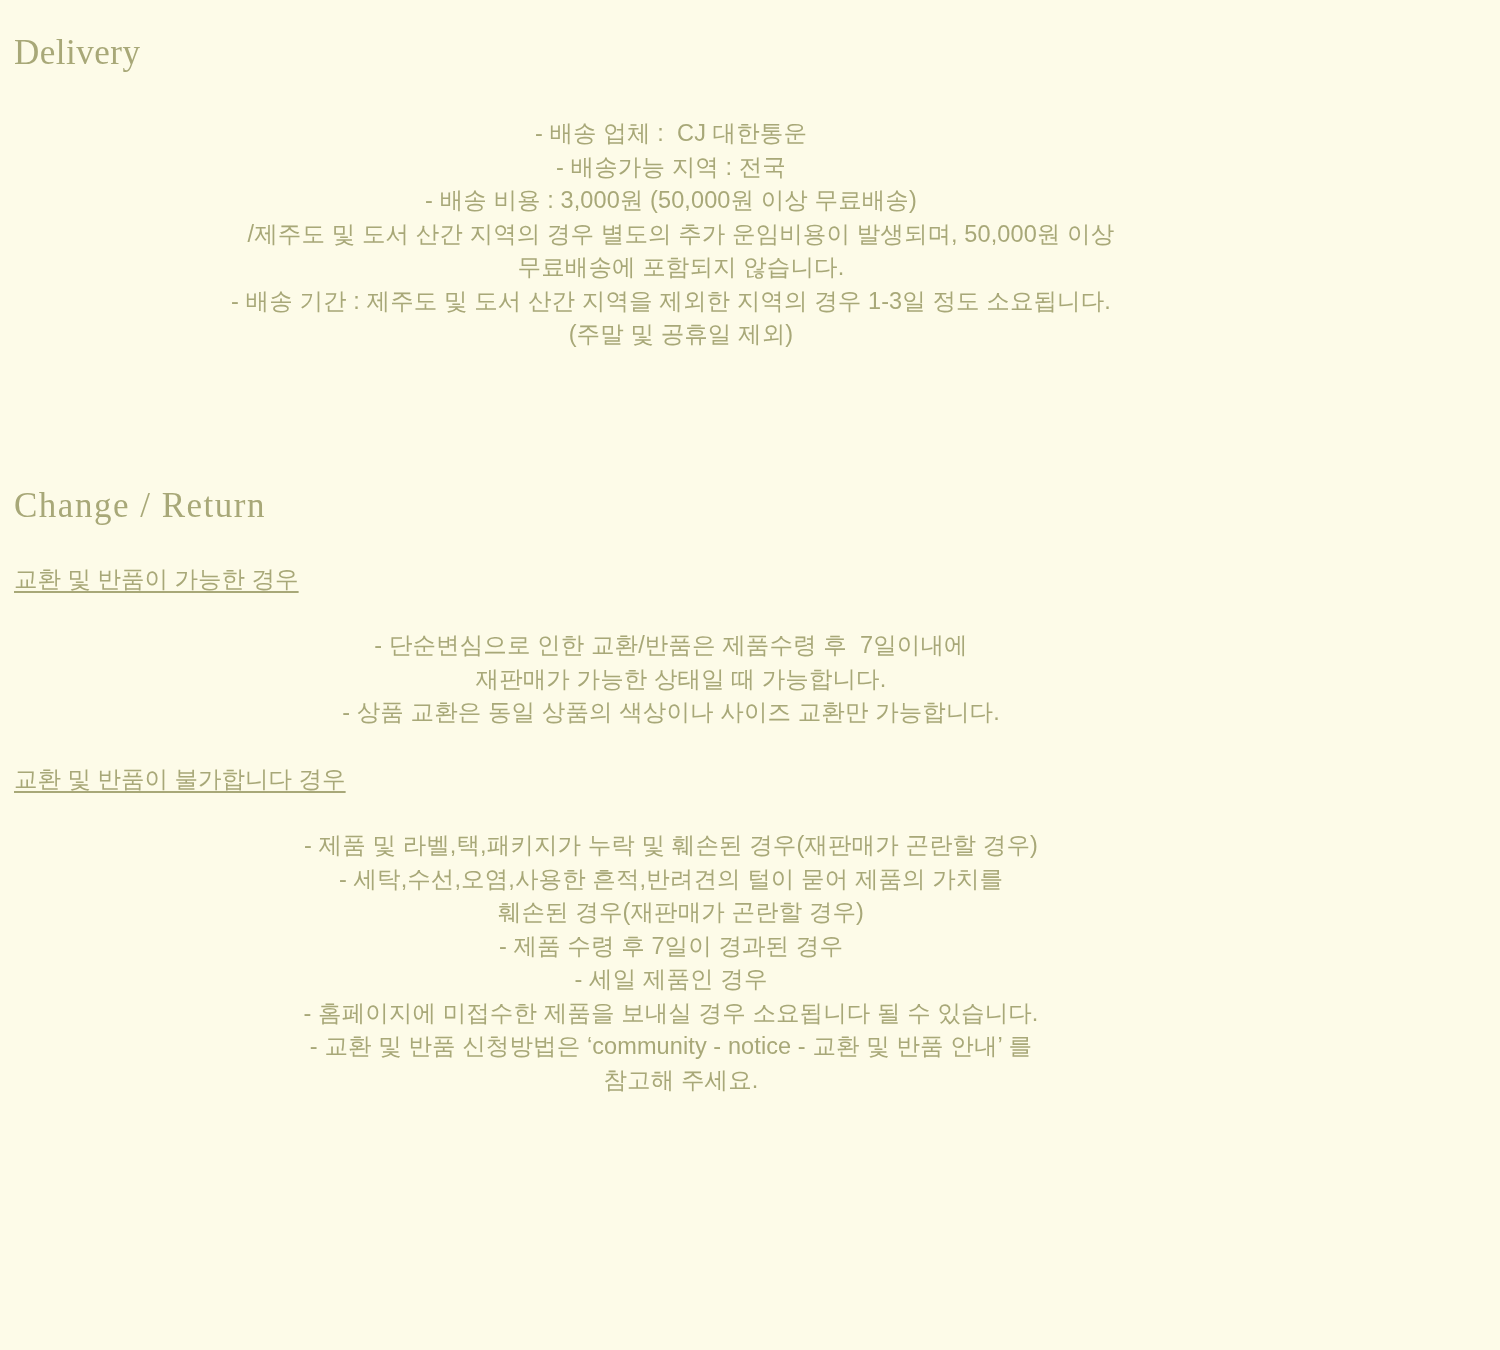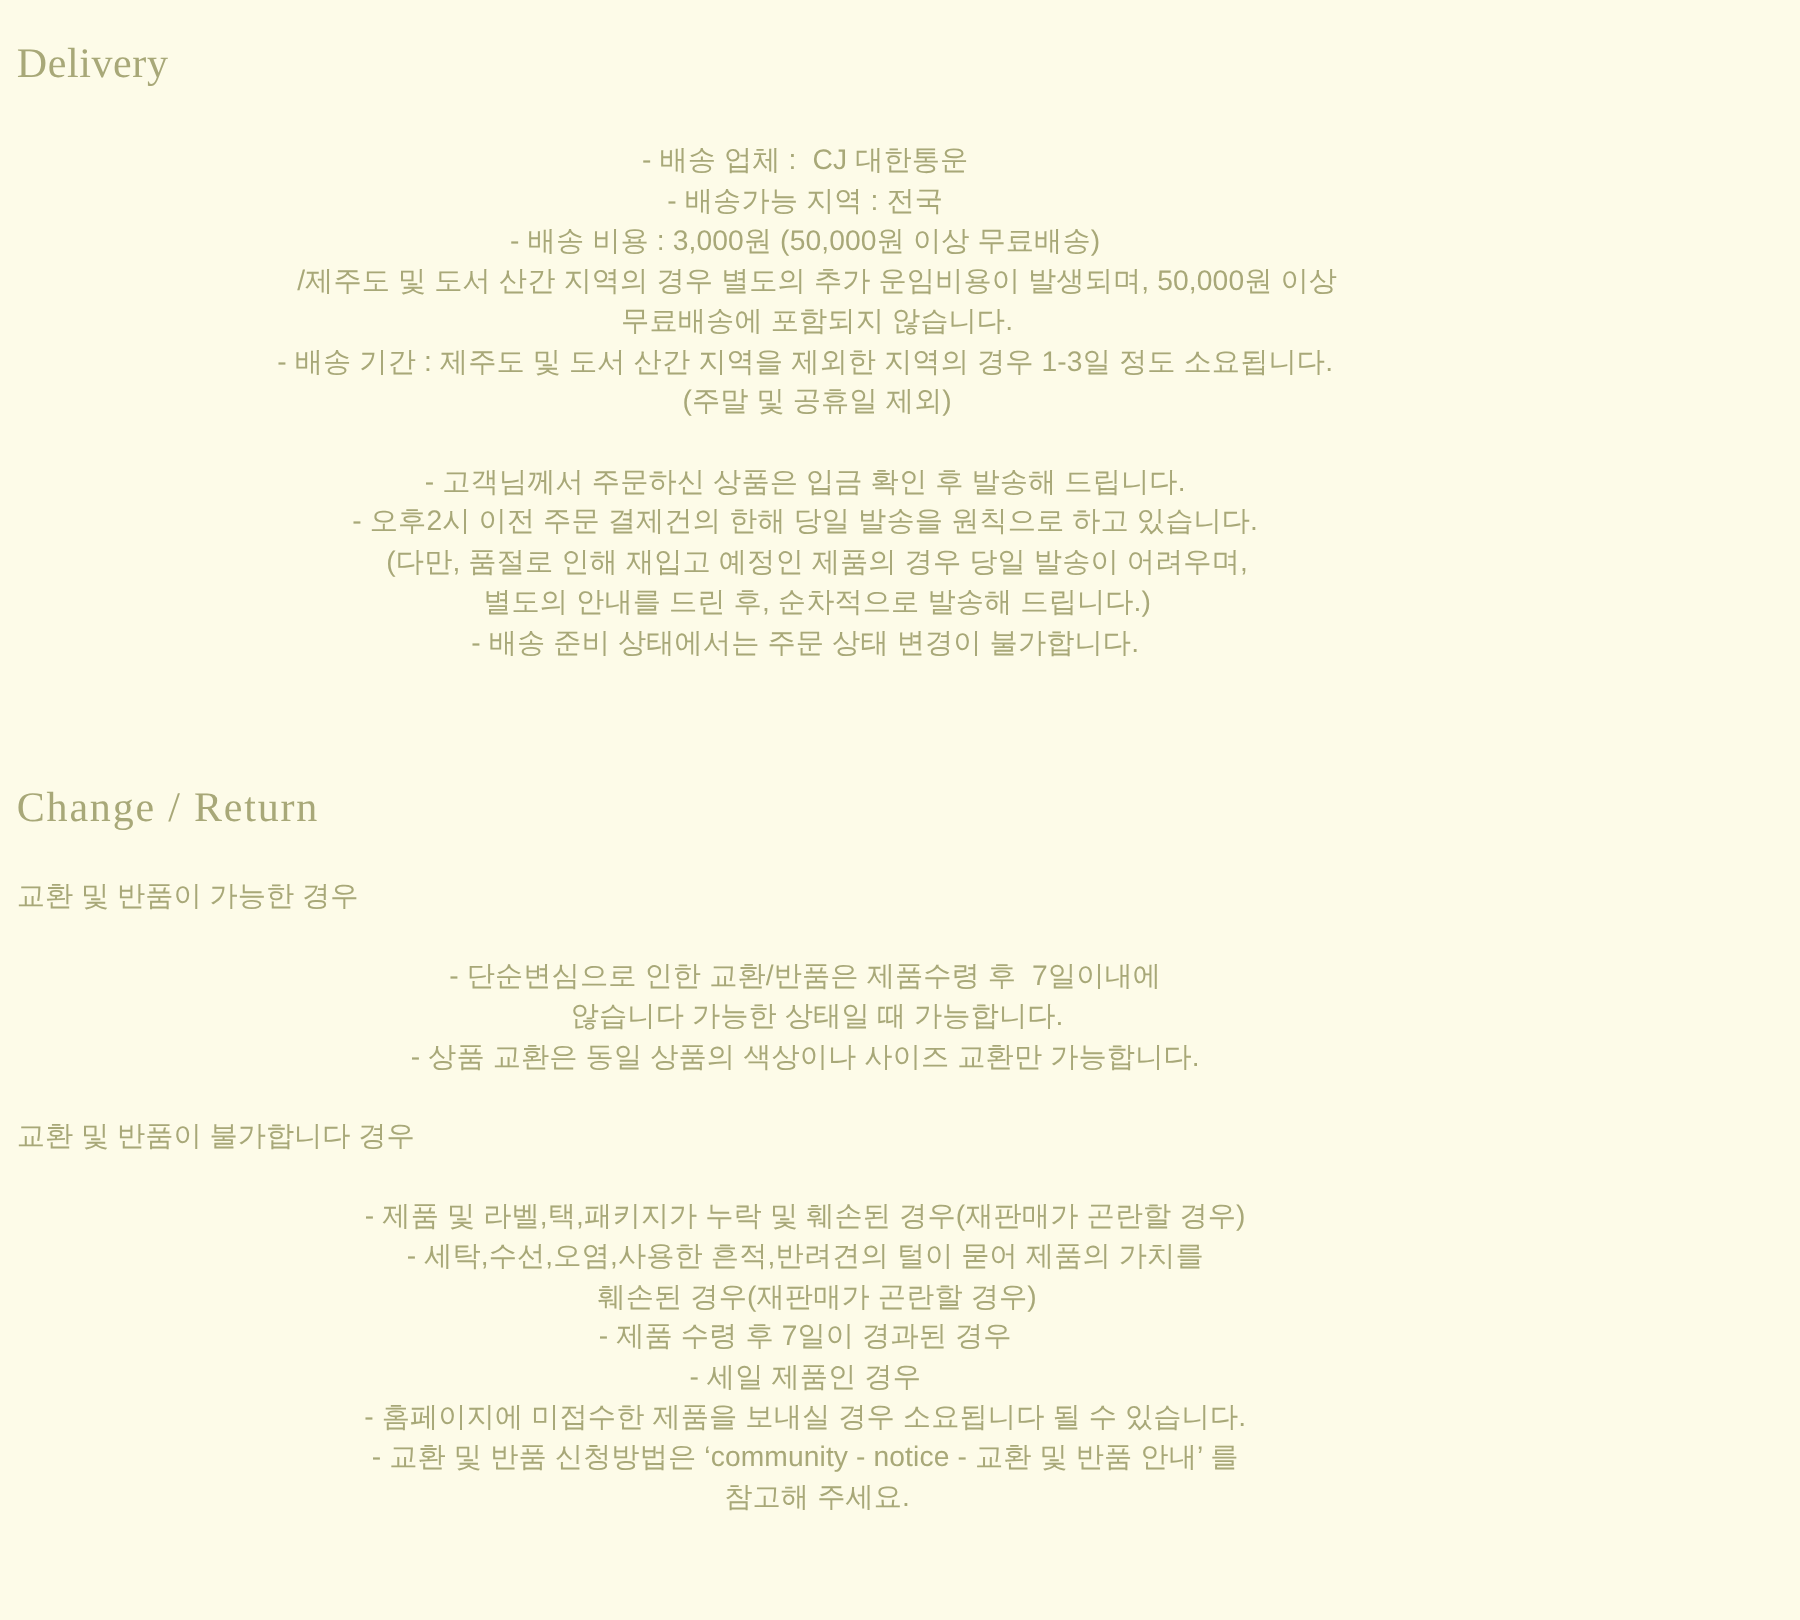--- a/index.html
+++ b/index.html
@@ -45,20 +45,21 @@
     color: #a8a878;
     white-space: pre-wrap;
     letter-spacing: 0.1px;
     text-align: center;
   }
   .sub-head {
     font-family: "Liberation Sans", sans-serif;
     font-size: 23.5px;
     line-height: 33.5px;
     color: #a8a878;
+    text-decoration: underline;
     text-underline-offset: 4px;
     display: inline-block;
   }
   .gap-md { height: 33px; }
   .gap-xl { height: 96px; }
   .delivery-title-gap { height: 40px; }
 </style>
 </head>
 <body>
 
@@ -73,41 +74,34 @@
 - 배송가능 지역 : 전국
 - 배송 비용 : 3,000원 (50,000원 이상 무료배송)
    /제주도 및 도서 산간 지역의 경우 별도의 추가 운임비용이 발생되며, 50,000원 이상
    무료배송에 포함되지 않습니다.
 - 배송 기간 : 제주도 및 도서 산간 지역을 제외한 지역의 경우 1-3일 정도 소요됩니다.
    (주말 및 공휴일 제외)</div>
   </div>
 
   <div class="gap-md"></div>
 
-  <div class="block">
-    <div class="lines">- 고객님께서 주문하신 상품은 입금 확인 후 발송해 드립니다.
-- 오후2시 이전 주문 결제건의 한해 당일 발송을 원칙으로 하고 있습니다.
-   (다만, 품절로 인해 재입고 예정인 제품의 경우 당일 발송이 어려우며,
-   별도의 안내를 드린 후, 순차적으로 발송해 드립니다.)
-- 배송 준비 상태에서는 주문 상태 변경이 불가합니다.</div>
-  </div>
 
   <div class="gap-xl"></div>
 
   <h2 class="section-title return-title">Change / Return</h2>
 
   <div class="gap-md"></div>
 
   <div class="sub-head">교환 및 반품이 가능한 경우</div>
 
   <div class="gap-md"></div>
 
   <div class="block">
     <div class="lines">- 단순변심으로 인한 교환/반품은 제품수령 후  7일이내에
-   않습니다 가능한 상태일 때 가능합니다.
+   재판매가 가능한 상태일 때 가능합니다.
 - 상품 교환은 동일 상품의 색상이나 사이즈 교환만 가능합니다.</div>
   </div>
 
   <div class="gap-md"></div>
 
   <div class="sub-head">교환 및 반품이 불가합니다 경우</div>
 
   <div class="gap-md"></div>
 
   <div class="block">

